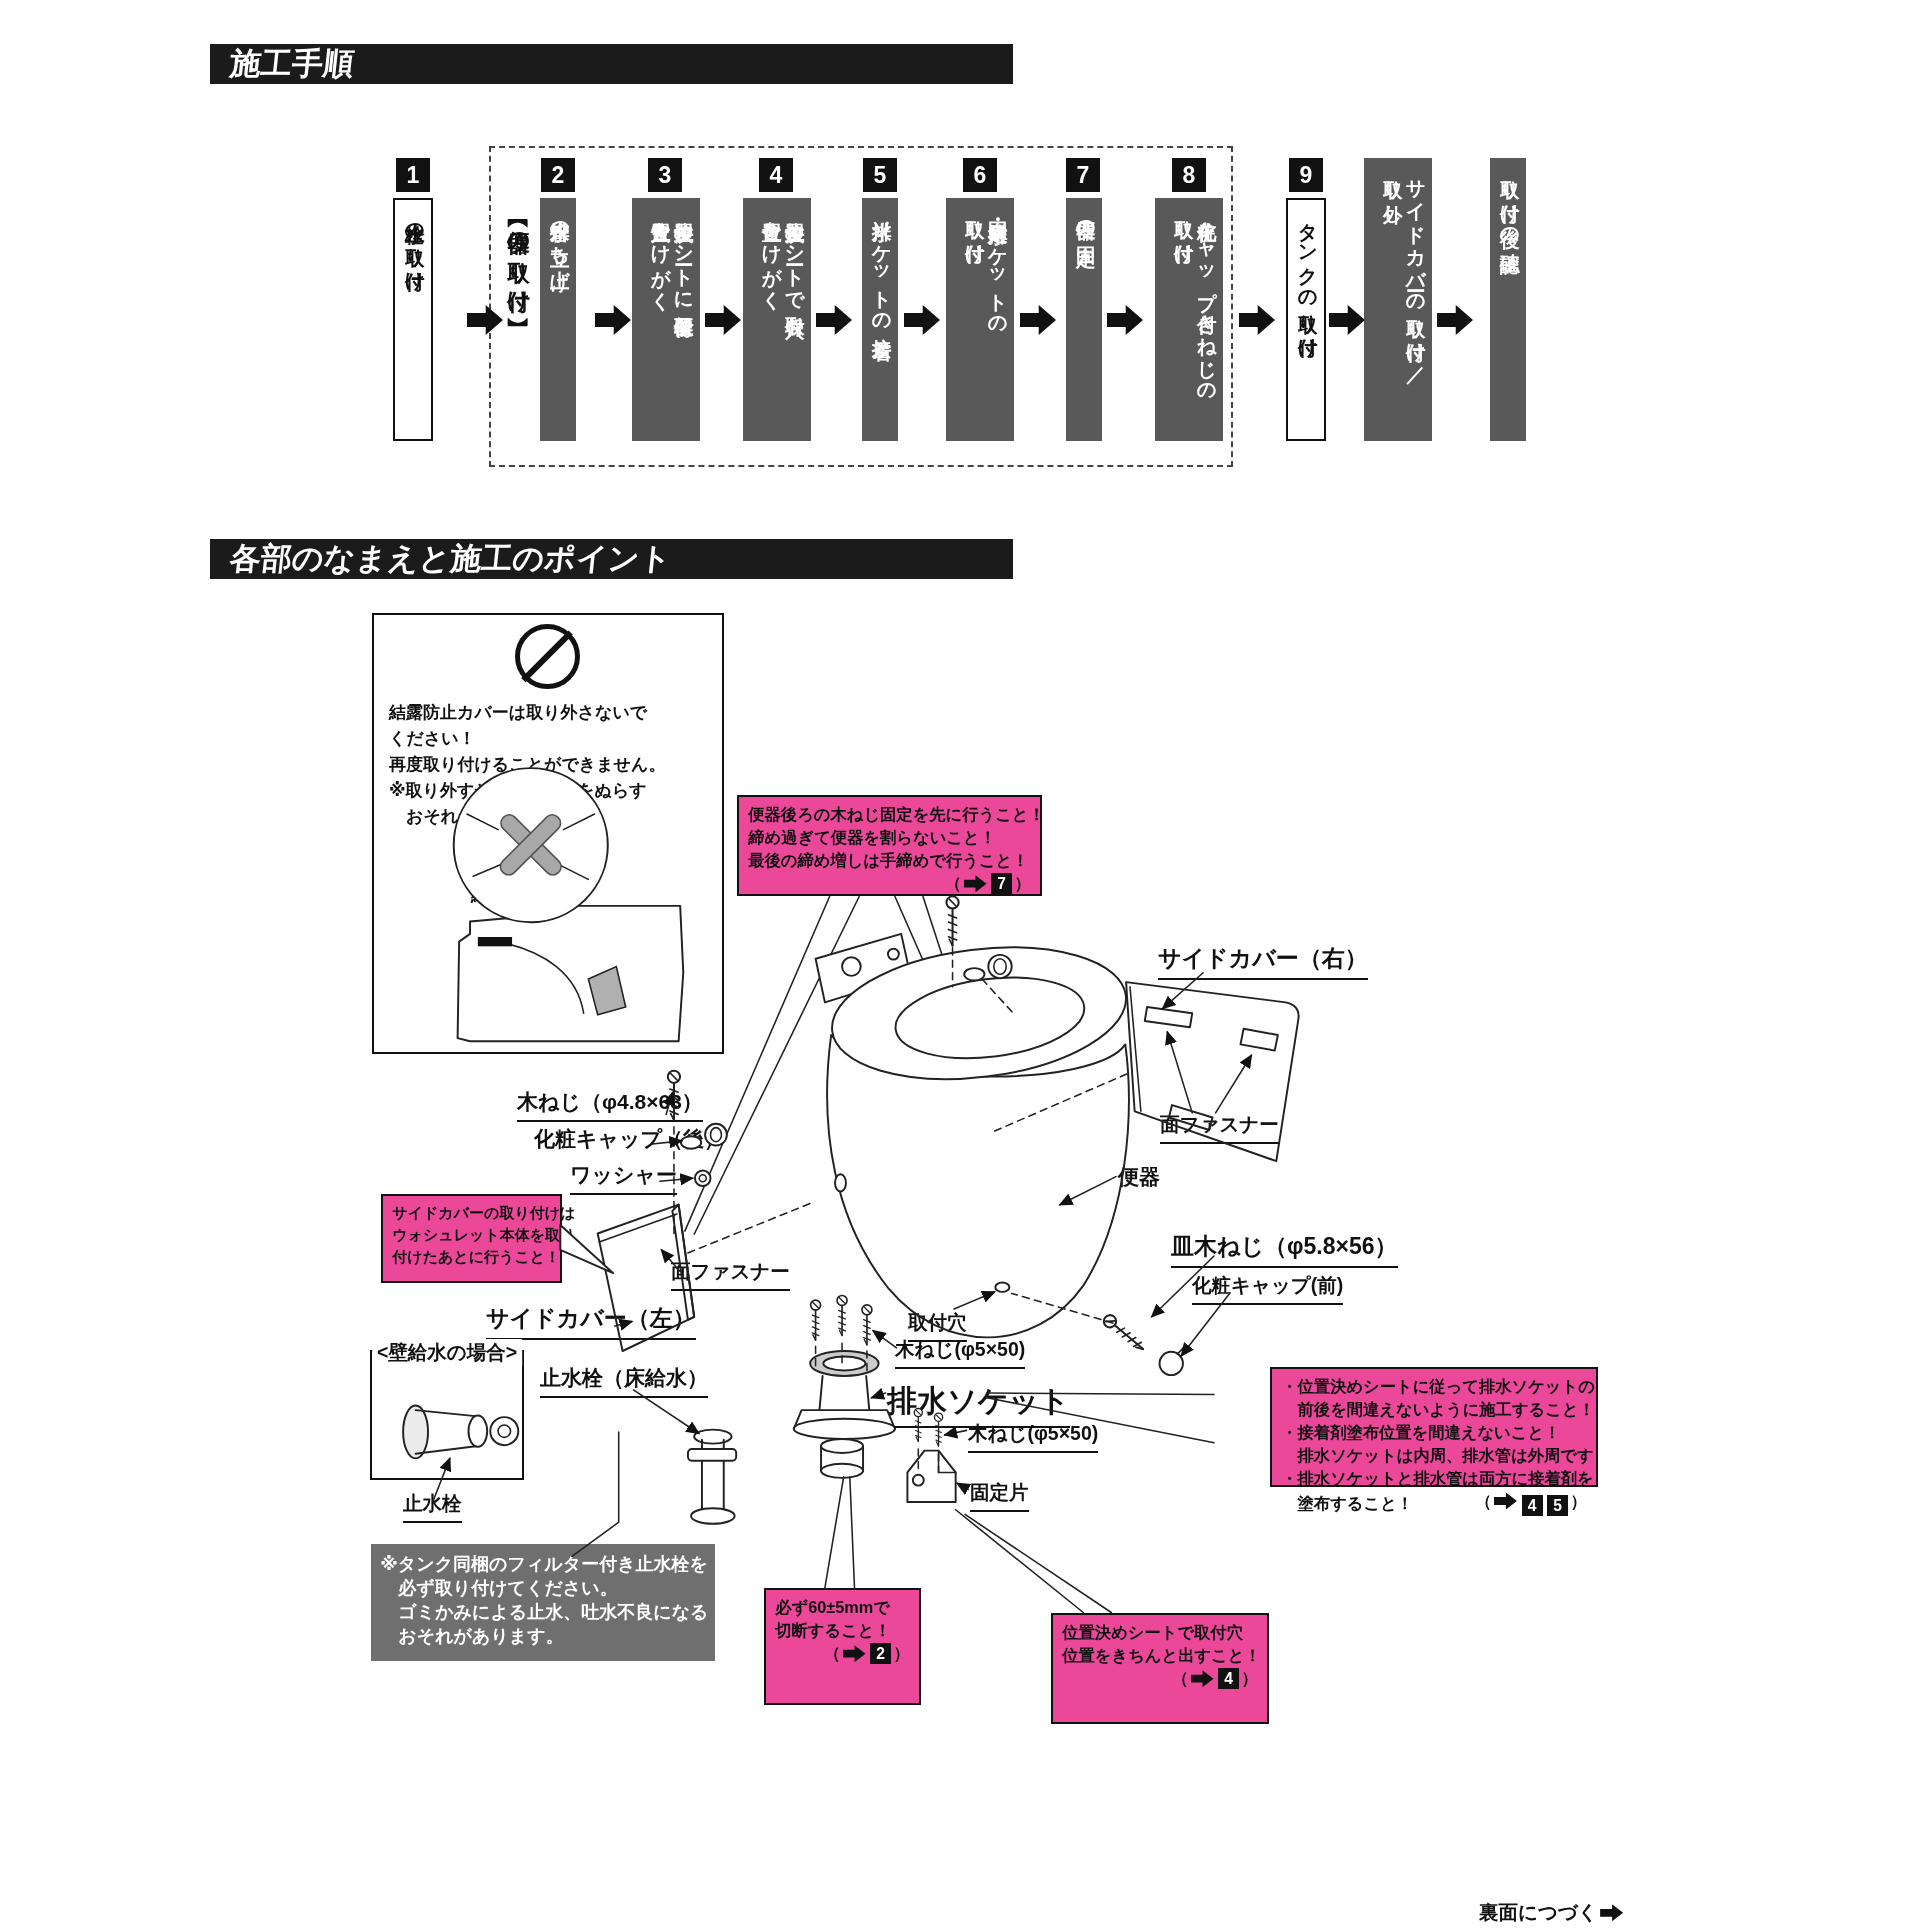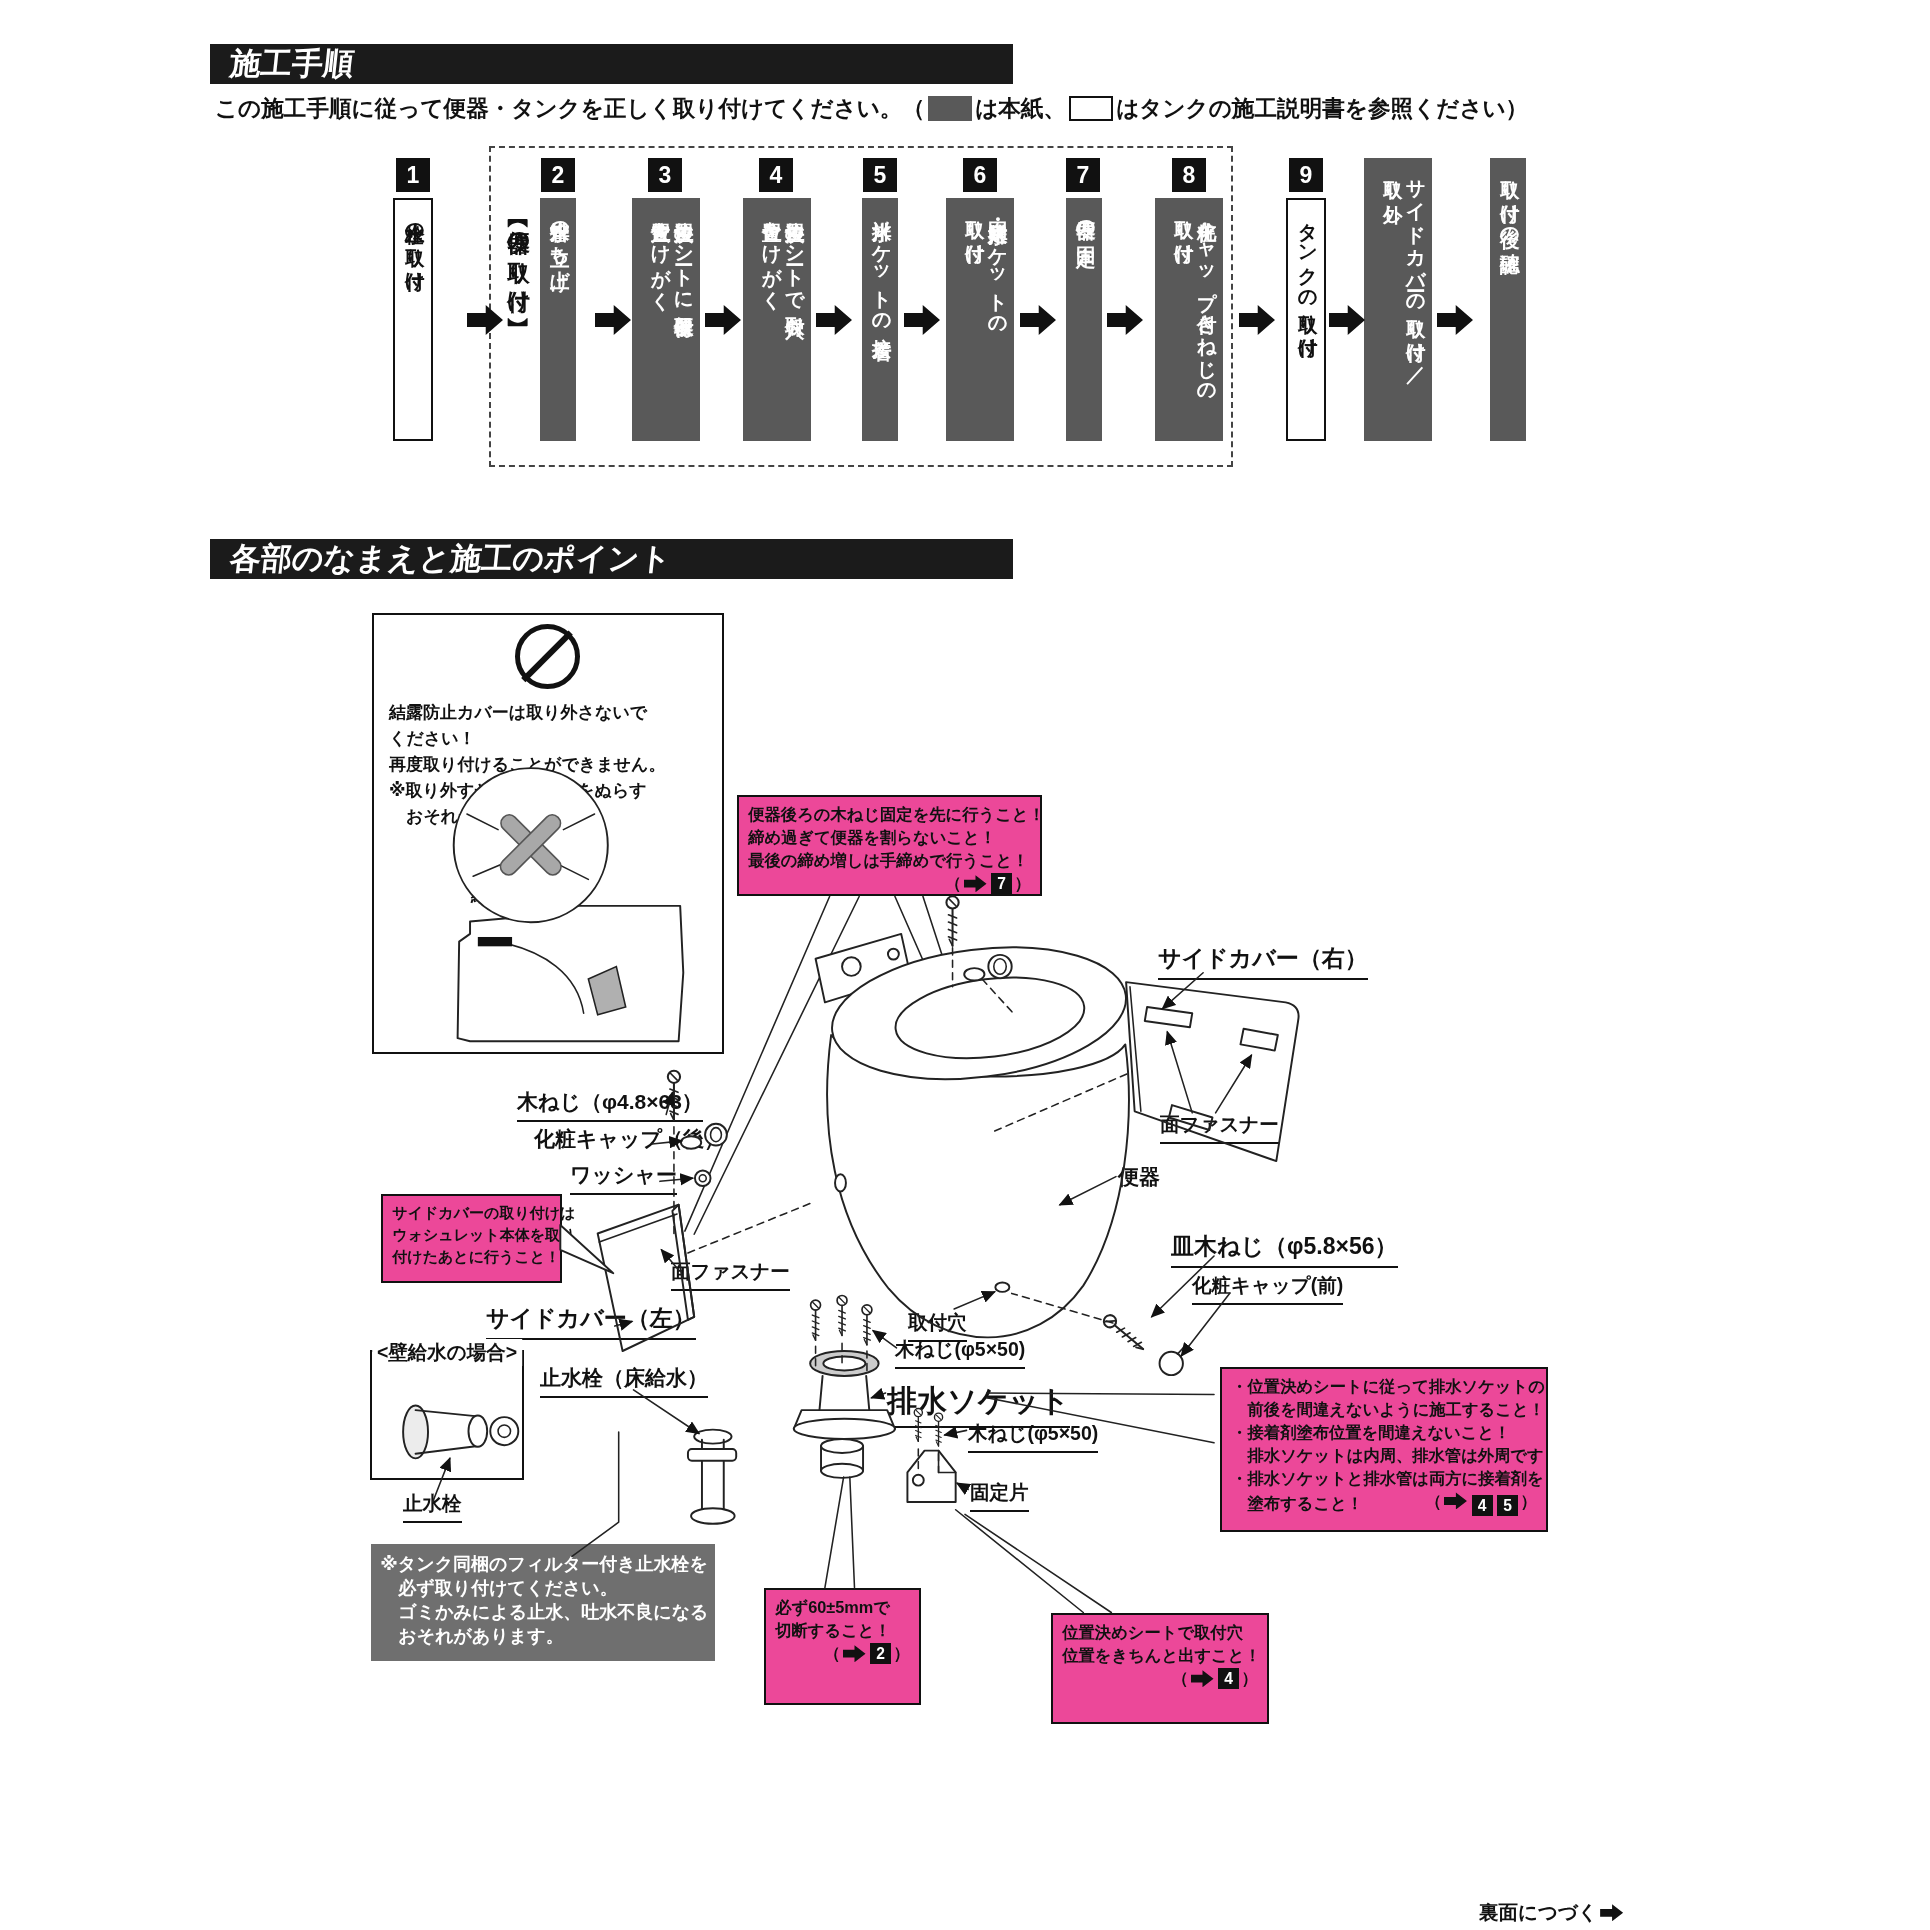--- a/index.html
+++ b/index.html
@@ -66,23 +66,20 @@
 </style>
 </head>
 <body>
 
 <div class="page">
 
   <div class="bar" style="top:44px;">
     <span>施工手順</span>
   </div>
 
-  <div class="subtitle">
-    <span>この施工手順に従って便器・タンクを正しく取り付けてください。（</span><span class="swatch dark"></span><span>は本紙、</span><span class="swatch light"></span><span>はタンクの施工説明書を参照ください）</span>
-  </div>
 
   <div class="dashedbox"></div>
   <div class="grouplabel">【便器の取り付け】</div>
 
   <div class="stepnum" style="left:396px;">1</div>
   <div class="stepnum" style="left:541px;">2</div>
   <div class="stepnum" style="left:648px;">3</div>
   <div class="stepnum" style="left:759px;">4</div>
   <div class="stepnum" style="left:863px;">5</div>
   <div class="stepnum" style="left:963px;">6</div>
@@ -189,21 +186,21 @@
 
   <div class="wallbox">
     <div class="wtitle">&lt;壁給水の場合&gt;</div>
   </div>
 
   <div class="graybox"><span>※タンク同梱のフィルター付き止水栓を</span>
 <span>　必ず取り付けてください。</span>
 <span>　ゴミかみによる止水、吐水不良になる</span>
 <span>　おそれがあります。</span></div>
 
-  <div class="cbox" style="left:1220px;top:1367px;width:328px;height:165px;line-height:23px;"><span>・位置決めシートに従って排水ソケットの</span>
+  <div class="cbox" style="left:1270px;top:1367px;width:328px;height:120px;line-height:23px;"><span>・位置決めシートに従って排水ソケットの</span>
 <span>　前後を間違えないように施工すること！</span>
 <span>・接着剤塗布位置を間違えないこと！</span>
 <span>　排水ソケットは内周、排水管は外周です</span>
 <span>・排水ソケットと排水管は両方に接着剤を</span>
 <span class="lastline"><span>　塗布すること！</span><span><span>（</span><i class="mini-arrow"></i><b class="chip">4</b><b class="chip">5</b><span>）</span></span></span></div>
 
   <div class="cbox" style="left:764px;top:1588px;width:157px;height:117px;"><span>必ず60±5mmで</span>
 <span>切断すること！</span>
 <span class="lastline" style="justify-content:flex-end;"><span>（</span><i class="mini-arrow"></i><b class="chip">2</b><span>）</span></span></div>
 

